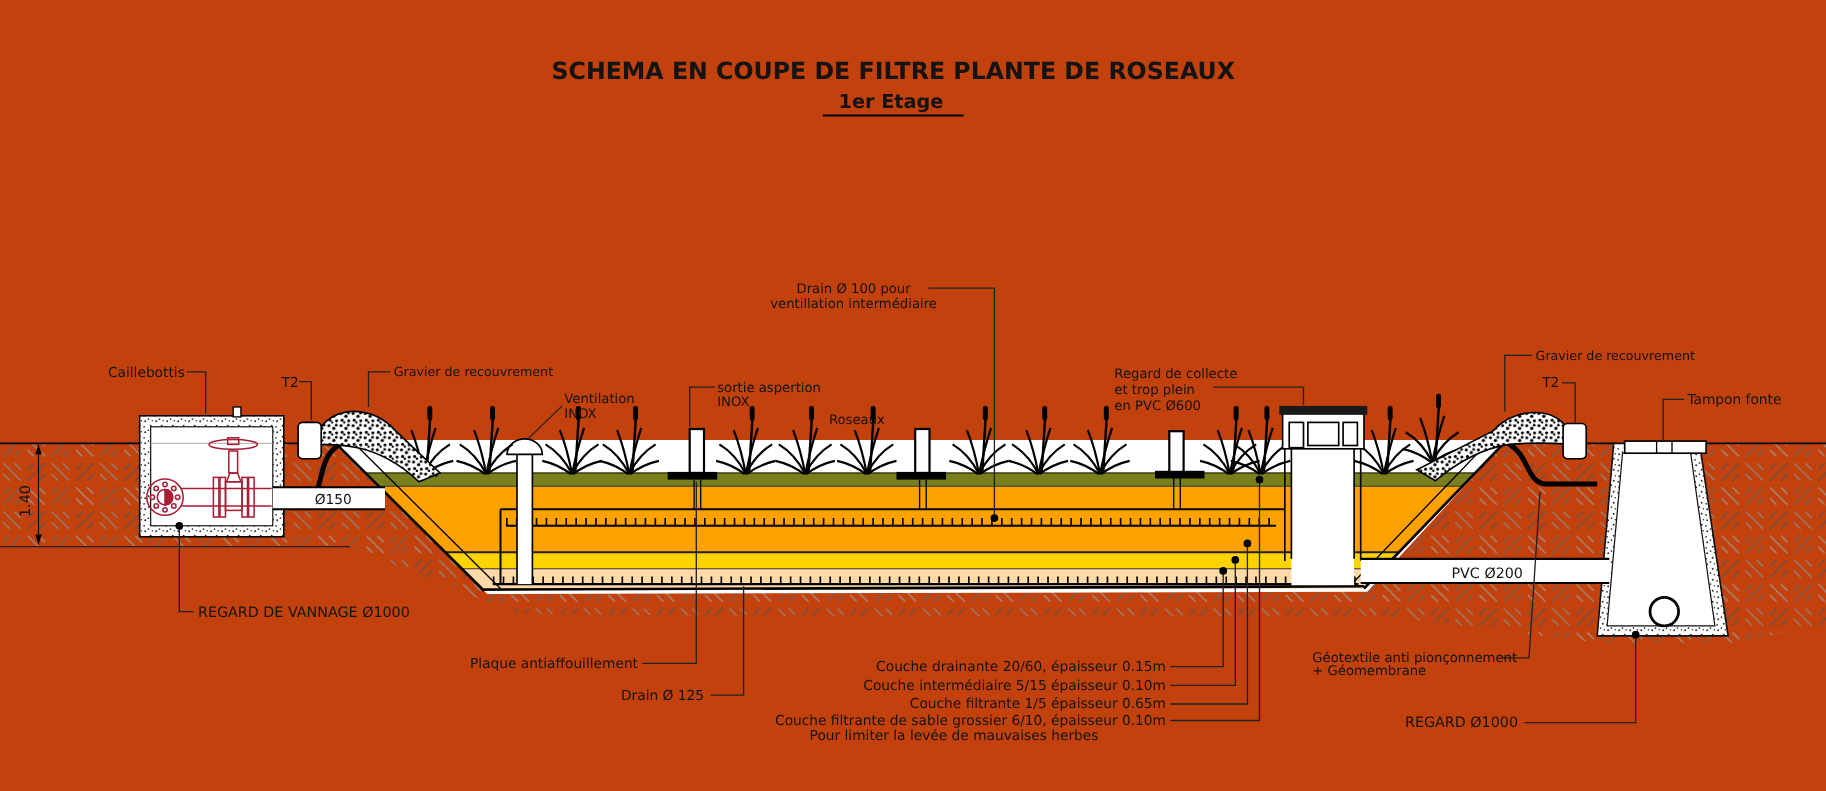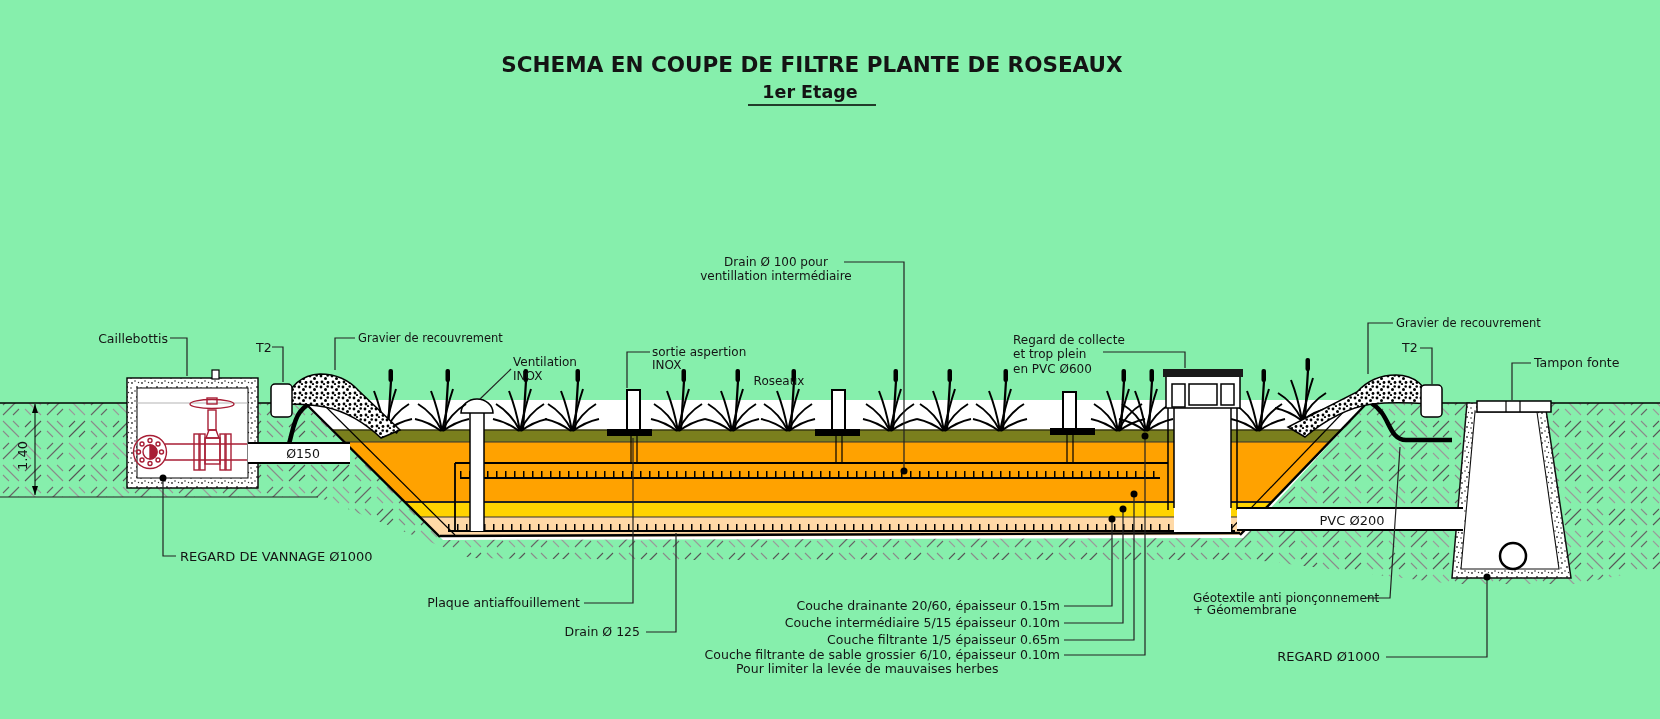--- a/index.html
+++ b/index.html
@@ -1,16 +1,16 @@
 <!DOCTYPE html>
 <html><head>
 <meta charset="utf-8">
 <style>
   html,body{margin:0;padding:0;background:#fff;}
-  .wrap{width:1660px;height:719px;position:relative;background:#86efac;overflow:hidden;}
+  .wrap{width:1660px;height:719px;position:relative;background:#c2410c;overflow:hidden;}
   svg text{font-family:"DejaVu Sans","Liberation Sans",sans-serif;fill:#141414;}
   .ttl{font-weight:bold;}
 </style>
 </head>
 <body>
 
 <div class="wrap">
 <svg viewBox="0 0 1660 719" width="1660" height="719">
   <defs>
 

